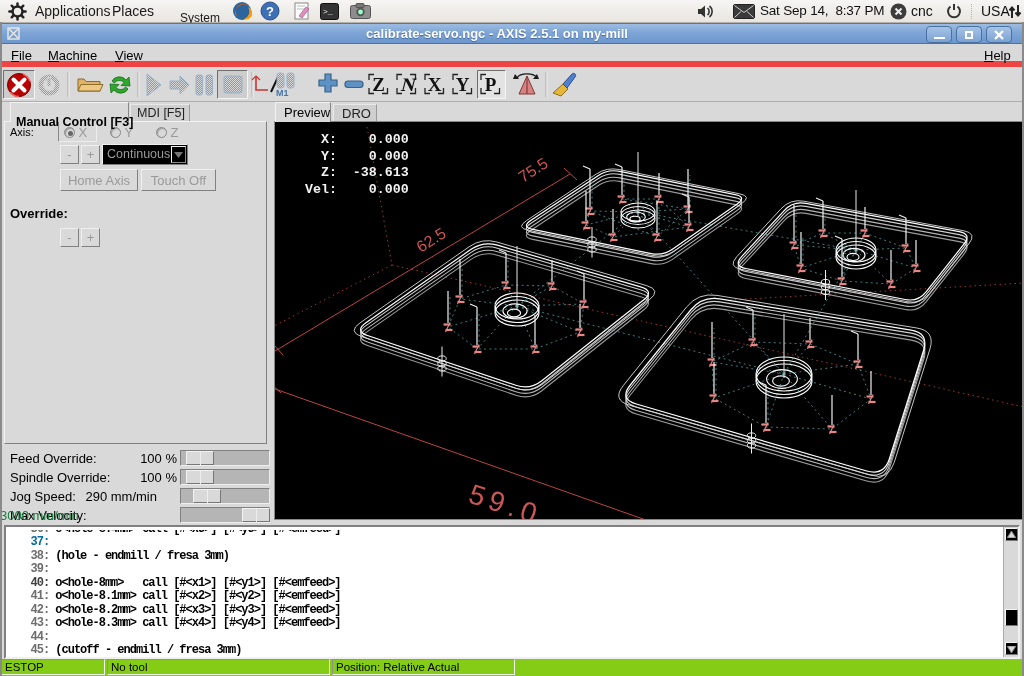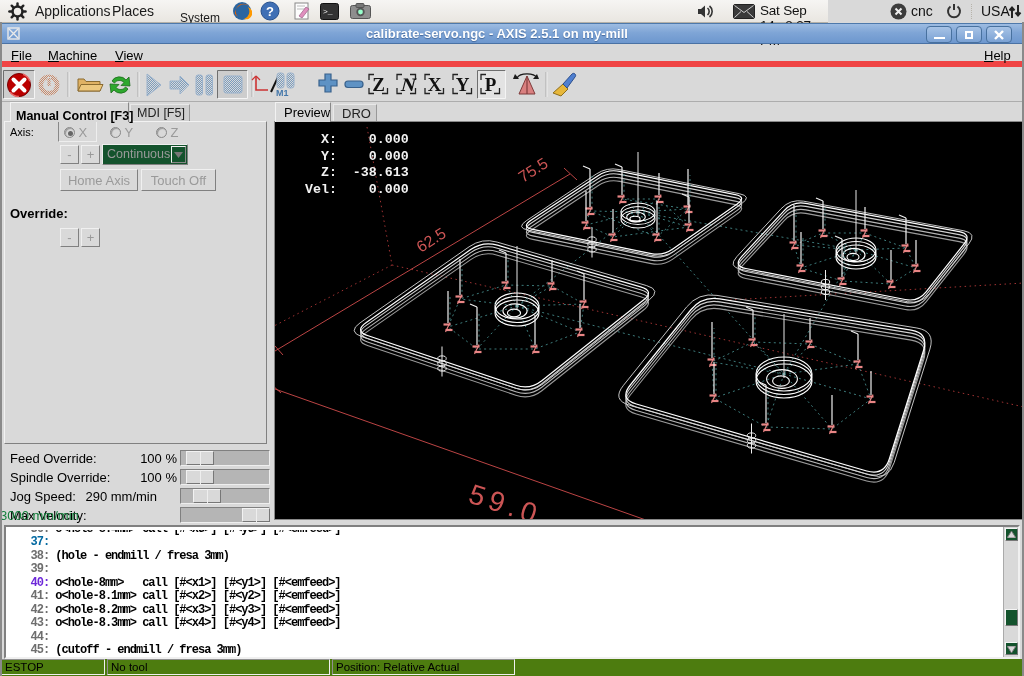--- a/index.html
+++ b/index.html
@@ -1,23 +1,23 @@
 <!DOCTYPE html>
 <html><head><meta charset="utf-8">
 <style>
 *{margin:0;padding:0;box-sizing:border-box}
 body{width:1024px;height:676px;font-family:"Liberation Sans",sans-serif;background:#d9d9d9;position:relative;overflow:hidden}
 .abs{position:absolute}
-.raised{background:#14532d;border:1px solid;border-color:#f5f5f5 #777 #777 #f5f5f5}
+.raised{background:#000000;border:1px solid;border-color:#f5f5f5 #777 #777 #f5f5f5}
 .sunken{background:#d9d9d9;border:1px solid;border-color:#777 #f5f5f5 #f5f5f5 #777}
 .btn{position:absolute;background:#d9d9d9;border:1px solid;border-color:#f0f0f0 #808080 #808080 #f0f0f0;display:flex;align-items:center;justify-content:center;color:#9a9a9a}
 </style></head>
 <body>
 
-<div class="abs" style="left:0;top:0;width:828px;height:23px;background:linear-gradient(#f6f5f3,#e9e6e1);border-bottom:1px solid #b5b1a8">
+<div class="abs" style="left:0;top:0;width:1024px;height:23px;background:linear-gradient(#f6f5f3,#e9e6e1);border-bottom:1px solid #b5b1a8">
  <svg class="abs" width="19" height="19" style="left:8px;top:2px" viewBox="0 0 20 20">
   <circle cx="10" cy="10" r="5.2" fill="none" stroke="#222" stroke-width="2.6"></circle>
   <g stroke="#222" stroke-width="2.6" stroke-linecap="round">
    <line x1="10" y1="1.5" x2="10" y2="4"></line>
         <line x1="10" y1="16" x2="10" y2="18.5"></line>
    <line x1="1.5" y1="10" x2="4" y2="10"></line>
         <line x1="16" y1="10" x2="18.5" y2="10"></line>
    <line x1="3.9" y1="3.9" x2="5.8" y2="5.8"></line>
         <line x1="14.2" y1="14.2" x2="16.1" y2="16.1"></line>
    <line x1="3.9" y1="16.1" x2="5.8" y2="14.2"></line>
@@ -194,21 +194,21 @@
 <path d="M517 11 C520 5.5, 534 5.5, 537 11" fill="none" stroke="#1a1a1a" stroke-width="1.4"></path>
 <path d="M537 7 L539 12 L533 12 Z" fill="#1a1a1a"></path>
 <path d="M515 7 L513 12 L519 12 Z" fill="#1a1a1a"></path>
 <line x1="546" y1="5" x2="546" y2="30" stroke="#a8a8a8"></line>
       <line x1="547" y1="5" x2="547" y2="30" stroke="#efefef"></line>
 <path d="M553 26 L563 17 L568 22 L561 29 Z" fill="#e7b73a" stroke="#8d6e1d"></path>
 <path d="M563 17 L572 7 C574 5 577 8 575 10 L567 21 Z" fill="#4f7fd0" stroke="#2c4f8c"></path>
 </svg>
   </div>
 <div class="abs" style="left:10px;top:102px;width:119px;height:20px;background:#d9d9d9;border:1px solid #888;border-bottom:none;border-top-color:#f2f2f2;border-left-color:#f2f2f2;z-index:3">
-    <div style="margin:6px 0 0 5px;font-size:12.5px;font-weight:bold;color:#000;white-space:nowrap">Manual Control [F3]</div>
+    <div style="margin:12px 0 0 5px;font-size:12.5px;font-weight:bold;color:#000;white-space:nowrap">Manual Control [F3]</div>
   </div>
 <div class="abs" style="left:130px;top:104px;width:60px;height:18px;background:#cfcfcf;border:1px solid #999;border-bottom:none;border-top-color:#e8e8e8;border-left-color:#e8e8e8">
     <div style="margin:1px 0 0 6px;font-size:12.5px;color:#222;white-space:nowrap">MDI [F5]</div>
   </div>
 <div class="abs" style="left:4px;top:121px;width:263px;height:323px;background:#d9d9d9;border:1px solid;border-color:#f2f2f2 #808080 #808080 #f2f2f2"></div>
 <div class="abs" style="left:10px;top:126px;font-size:11px;font-weight:normal;color:#000">Axis:</div>
 <div class="abs sunken" style="left:58px;top:121px;width:39px;height:21px;border-color:#888 #eee #eee #888"></div>
 <div class="abs" style="left:64px;top:125px;font-size:13px;color:#9a9a9a"><span style="display:inline-block;width:11px;height:11px;border-radius:50%;border:1px solid #888;background:#d9d9d9;box-shadow:inset 1px 1px 1px #999;vertical-align:-1px;position:relative"><span style="position:absolute;left:3px;top:3px;width:5px;height:5px;border-radius:50%;background:#666"></span></span> X</div>
 <div class="abs" style="left:110px;top:125px;font-size:13px;color:#9a9a9a"><span style="display:inline-block;width:11px;height:11px;border-radius:50%;border:1px solid #888;background:#d9d9d9;box-shadow:inset 1px 1px 1px #999;vertical-align:-1px"></span> Y</div>
 <div class="abs" style="left:156px;top:125px;font-size:13px;color:#9a9a9a"><span style="display:inline-block;width:11px;height:11px;border-radius:50%;border:1px solid #888;background:#d9d9d9;box-shadow:inset 1px 1px 1px #999;vertical-align:-1px"></span> Z</div>
@@ -625,40 +625,40 @@
 <tspan x="297" dy="16.5">   Y:    0.000</tspan>
 <tspan x="297" dy="16.5">   Z:  -38.613</tspan>
 <tspan x="297" dy="16.5"> Vel:    0.000</tspan>
 </text>
 </svg>
 <div class="abs" style="left:4px;top:525px;width:1016px;height:134px;background:#fff;border:2px solid;border-color:#808080 #f0f0f0 #f0f0f0 #808080;overflow:hidden">
 <pre style="position:absolute;left:24.5px;top:-4.5px;font-family:'Liberation Mono',monospace;font-size:12px;font-weight:bold;letter-spacing:-1px;line-height:13.5px;color:#000"><span style="color:#6e6e6e">36:</span> o&lt;hole-8.4mm&gt; call [#&lt;x5&gt;] [#&lt;y5&gt;] [#&lt;emfeed&gt;]
 <span style="color:#0369a1">37:</span>
 <span style="color:#6e6e6e">38:</span> (hole - endmill / fresa 3mm)
 <span style="color:#6e6e6e">39:</span>
-<span style="color:#6d28d9">40:</span> o&lt;hole-8mm&gt;   call [#&lt;x1&gt;] [#&lt;y1&gt;] [#&lt;emfeed&gt;]
+<span style="color:#404040">40:</span> o&lt;hole-8mm&gt;   call [#&lt;x1&gt;] [#&lt;y1&gt;] [#&lt;emfeed&gt;]
 <span style="color:#6e6e6e">41:</span> o&lt;hole-8.1mm&gt; call [#&lt;x2&gt;] [#&lt;y2&gt;] [#&lt;emfeed&gt;]
 <span style="color:#6e6e6e">42:</span> o&lt;hole-8.2mm&gt; call [#&lt;x3&gt;] [#&lt;y3&gt;] [#&lt;emfeed&gt;]
 <span style="color:#6e6e6e">43:</span> o&lt;hole-8.3mm&gt; call [#&lt;x4&gt;] [#&lt;y4&gt;] [#&lt;emfeed&gt;]
 <span style="color:#6e6e6e">44:</span>
 <span style="color:#6e6e6e">45:</span> (cutoff - endmill / fresa 3mm)</pre>
 <div class="abs" style="left:0;top:0;width:990px;height:3px;background:#fff;z-index:2"></div>
 <div class="abs" style="right:0;top:0;width:15px;height:130px;background:#d9d9d9;border-left:1px solid #aaa">
 <div class="abs raised" style="left:1px;top:1px;width:13px;height:13px">
         <svg width="9" height="7" style="position:absolute;left:1px;top:2px">
           <path d="M4.5 0 L9 7 L0 7 Z" fill="#d9d9d9" stroke="#777"></path>
         </svg>
       </div>
 <div class="abs raised" style="left:1px;top:82px;width:13px;height:17px"></div>
 <div class="abs raised" style="left:1px;top:115px;width:13px;height:13px">
         <svg width="9" height="7" style="position:absolute;left:1px;top:3px">
           <path d="M0 0 L9 0 L4.5 7 Z" fill="#d9d9d9" stroke="#777"></path>
         </svg>
       </div>
 </div>
   </div>
-<div class="abs" style="left:0;top:659px;width:1024px;height:17px;background:#4d7c0f">
+<div class="abs" style="left:0;top:659px;width:1024px;height:17px;background:#84cc16">
  <div class="abs" style="left:1px;top:0;width:104px;height:16px;border:1px solid;border-color:#909090 #f0f0f0 #f0f0f0 #909090;font-size:11.5px;color:#000;padding:1px 0 0 3px">ESTOP</div>
  <div class="abs" style="left:332px;top:0;width:183px;height:16px;border:1px solid;border-color:#909090 #f0f0f0 #f0f0f0 #909090;font-size:11.5px;color:#000;padding:1px 0 0 3px">Position: Relative Actual</div>
  <div class="abs" style="left:107px;top:0;width:223px;height:16px;border:1px solid;border-color:#909090 #f0f0f0 #f0f0f0 #909090;font-size:11.5px;color:#000;padding:1px 0 0 3px">No tool</div>
 </div>
 
 <div class="abs" style="left:0;top:22px;width:2px;height:654px;background:#8a8a8a"></div>
 <div class="abs" style="left:1022px;top:22px;width:2px;height:654px;background:#8a8a8a"></div>
 </body></html>

